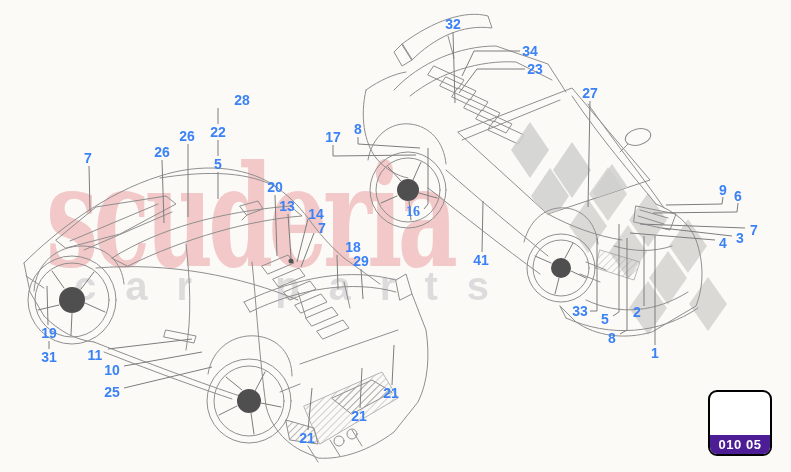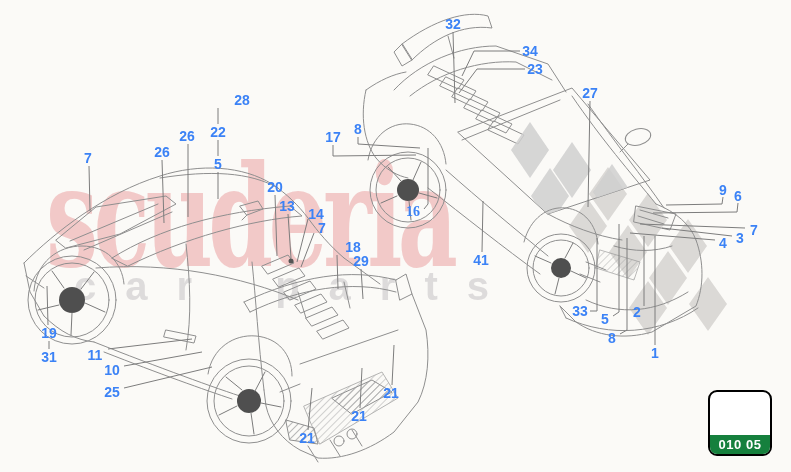--- a/index.html
+++ b/index.html
@@ -17,21 +17,21 @@
   .art{position:absolute;left:0;top:0;z-index:2;}
   #leaders{position:absolute;left:0;top:0;z-index:3;}
   #leaders polyline{fill:none;stroke:#7d7d7d;stroke-width:1;}
   #leaders circle{fill:#555;stroke:none;}
   #callouts{position:absolute;left:0;top:0;width:791px;height:472px;z-index:4;pointer-events:none;}
   .callout{position:absolute;transform:translate(-50%,-50%);
            font-weight:bold;font-size:14px;color:#3b82f6;line-height:1;}
   
   .code-box{position:absolute;left:708px;top:390px;width:60px;height:62px;z-index:5;
             background:#fff;border:2px solid #000;border-radius:9px;overflow:hidden;}
-  .code-band{position:absolute;left:0;right:0;bottom:0;height:19px;background:#15803d;
+  .code-band{position:absolute;left:0;right:0;bottom:0;height:19px;background:#4c1d95;
              display:flex;align-items:center;justify-content:center;
              color:#fff;font-weight:bold;font-size:13px;letter-spacing:.5px;}
 </style>
 </head>
 <body>
 
 <div class="stage">
 
   <div class="wm-brand">scuderia</div>
   <div class="wm-sub">car parts</div>

